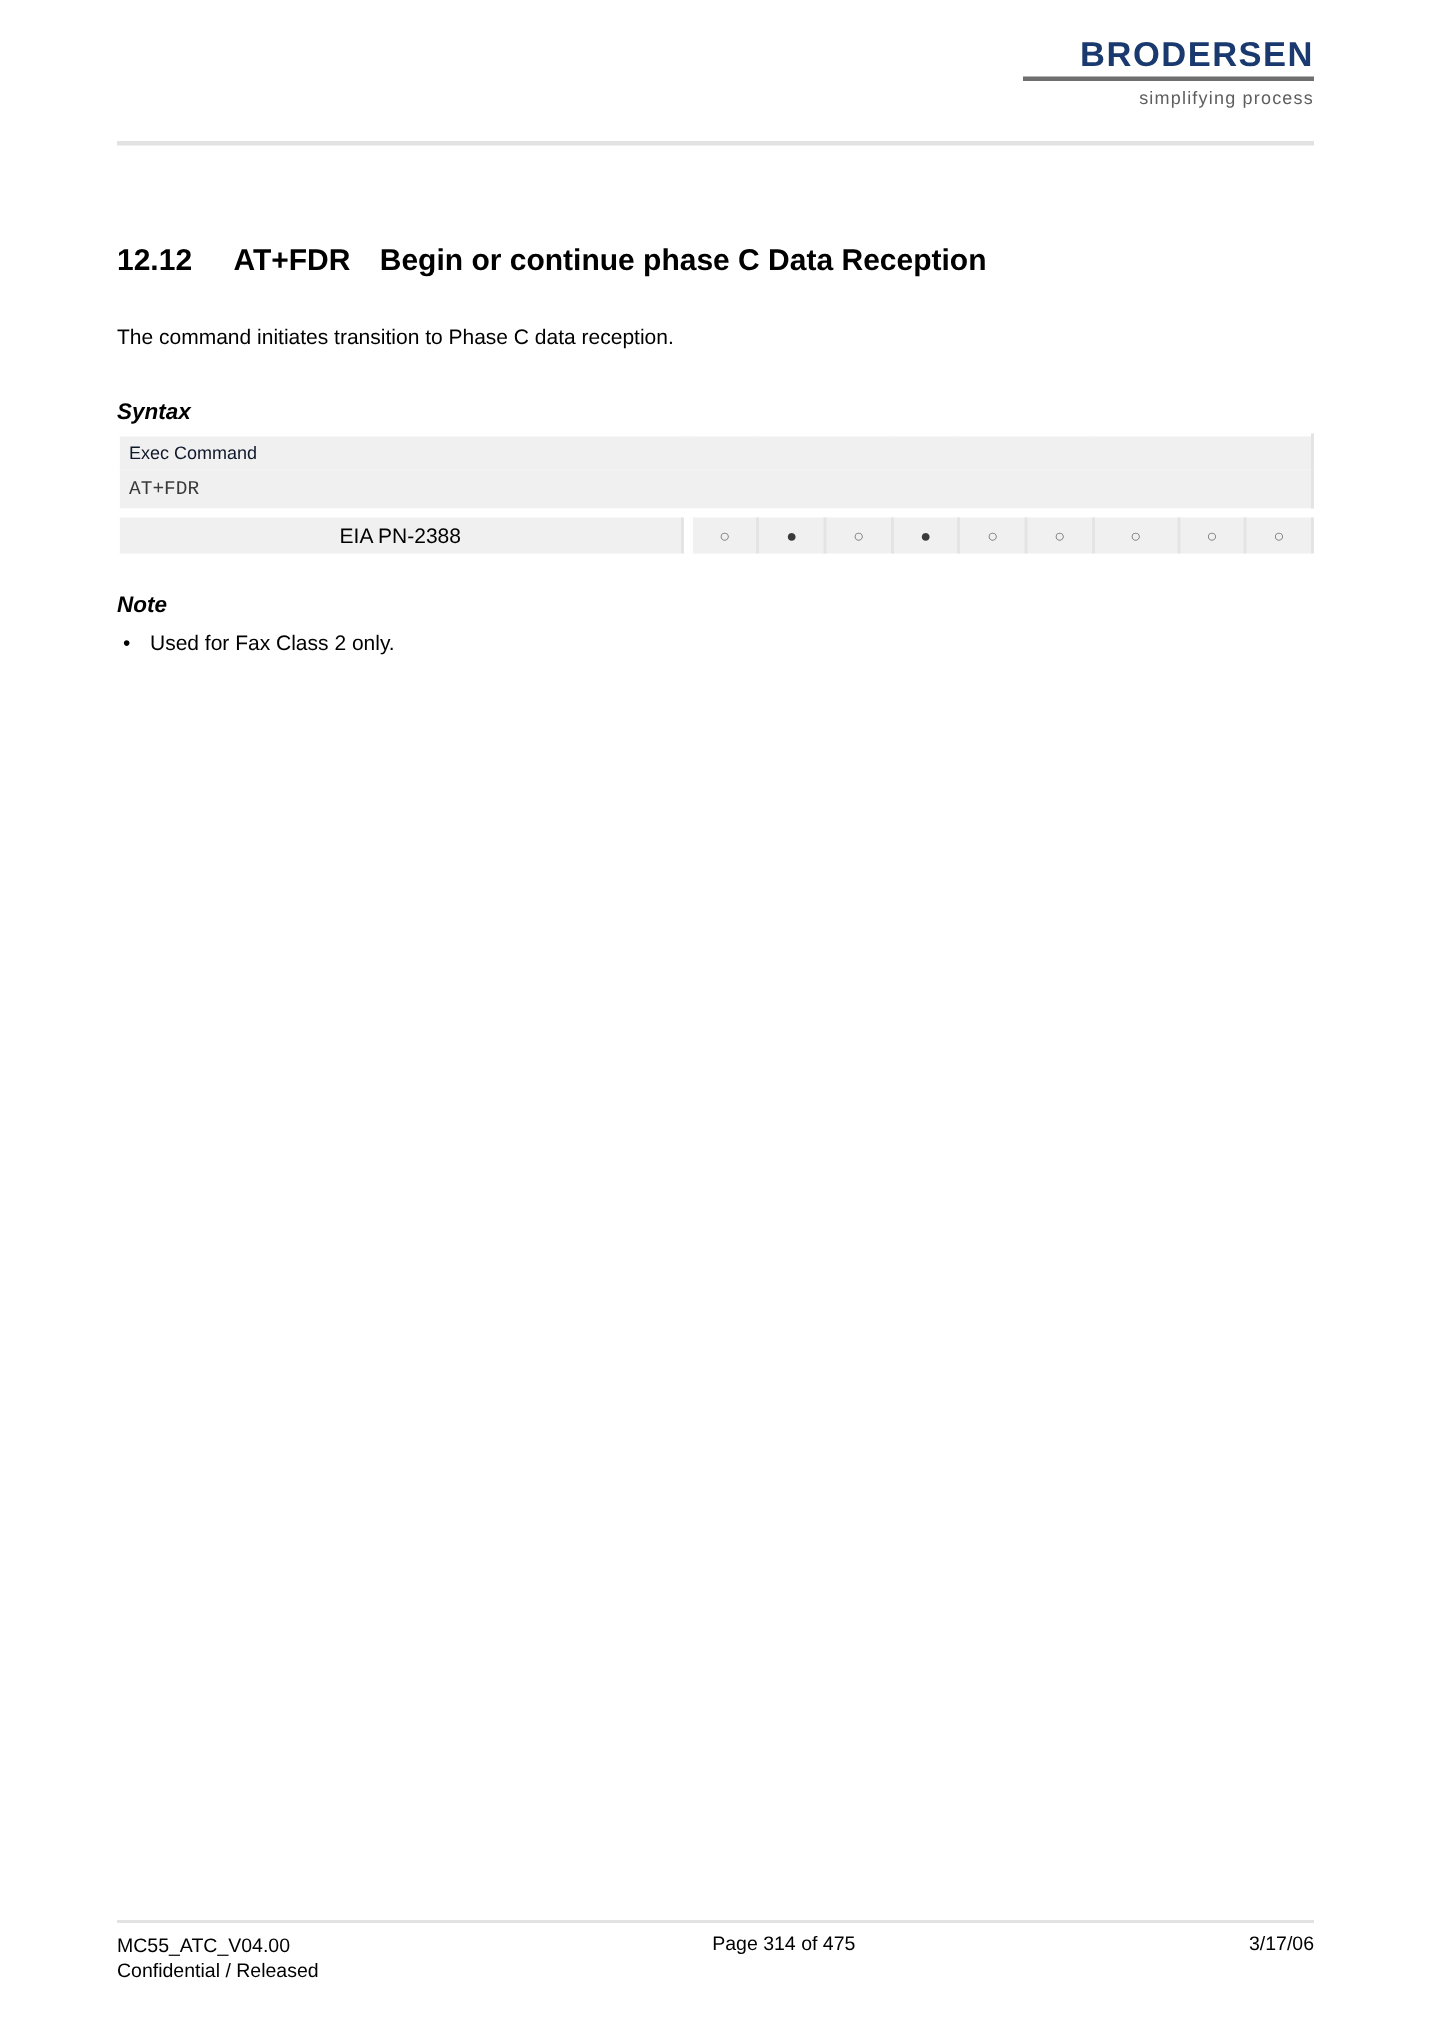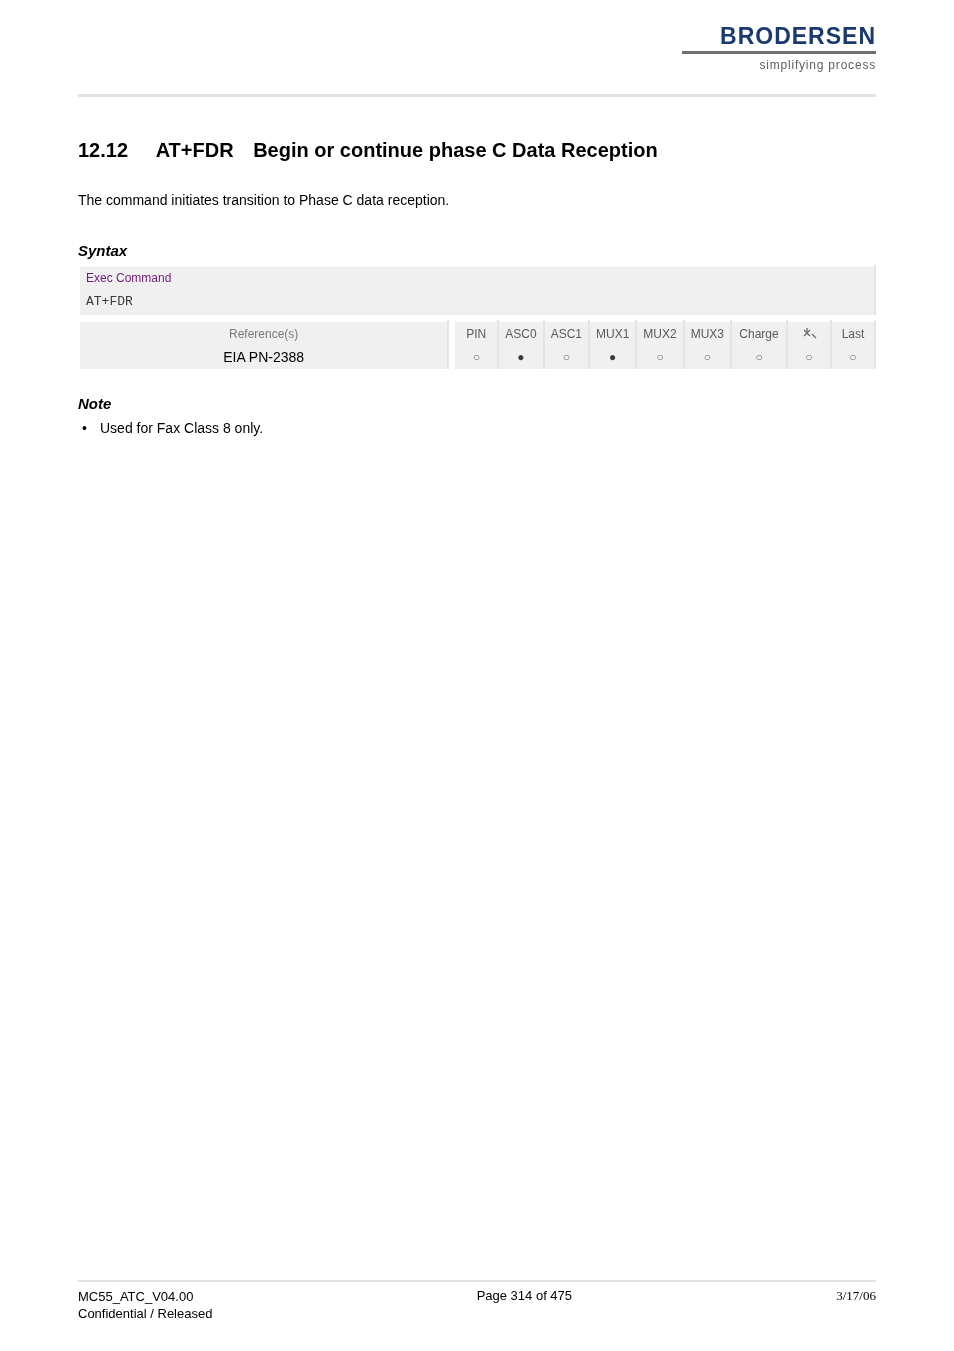--- a/index.html
+++ b/index.html
@@ -47,21 +47,21 @@
     color: #5e5e5e;
     margin-top: 4px;
     letter-spacing: 0.8px;
   }
   .top-rule {
     height: 3px;
     background: #e2e2e2;
     margin-top: 4px;
   }
   .section-heading {
-    margin-top: 42px;
+    margin-top: 66px;
     font-size: 20px;
     font-weight: bold;
     color: #000;
   }
   .section-heading .num {
     display: inline-block;
     margin-right: 22px;
   }
   .section-heading .cmd {
     display: inline-block;
@@ -93,21 +93,21 @@
     vertical-align: middle;
     text-align: center;
   }
   .syntax-table tr.first-row td {
     border-top: 2px solid #fefefe;
   }
   .syntax-table td.left {
     text-align: left;
   }
   .syntax-table .label-cell {
-    color: #701a75;
+    color: #0f172a;
     font-size: 12px;
   }
   .syntax-table .mono {
     font-family: "Courier New", monospace;
     font-size: 13px;
     color: #3a3a3a;
     white-space: pre;
     line-height: 1.4;
   }
   .spacer-row td {
@@ -172,21 +172,20 @@
   }
   .footer-left {
     text-align: left;
     line-height: 1.35;
   }
   .footer-center {
     text-align: right;
   }
   .footer-right {
     text-align: right;
-    font-family: Liberation Serif, serif;
   }
   .tool-icon {
     display: inline-block;
     vertical-align: middle;
   }
   .circle-open {
     font-size: 12px;
     color: #6a6a6a;
   }
   .circle-filled {
@@ -220,61 +219,39 @@
   <tbody>
       <tr class="first-row">
     <td class="left label-cell" colspan="12">Exec Command</td>
   </tr>
   <tr>
     <td class="left mono" colspan="12">AT+FDR</td>
   </tr>
   <tr class="spacer-row">
         <td colspan="12"></td>
       </tr>
-  <tr class="first-row">
-    <td class="ref-head col-ref">Reference(s)</td>
-    <td class="col-gap"></td>
-    <td class="flags-head col-narrow">PIN</td>
-    <td class="flags-head col-narrow">ASC0</td>
-    <td class="flags-head col-narrow">ASC1</td>
-    <td class="flags-head col-narrow">MUX1</td>
-    <td class="flags-head col-narrow">MUX2</td>
-    <td class="flags-head col-narrow">MUX3</td>
-    <td class="flags-head col-charge">Charge</td>
-    <td class="flags-head col-narrow">
-      <svg class="tool-icon" width="16" height="14" viewBox="0 0 16 14">
-        <g stroke="#6a6a6a" stroke-width="1.3" fill="none">
-          <path d="M3 3 L9 9"></path>
-          <path d="M9 3 L3 9"></path>
-          <path d="M6 1 L6 5"></path>
-          <path d="M11 7 L15 11"></path>
-        </g>
-      </svg>
-    </td>
-    <td class="flags-head col-narrow">Last</td>
-  </tr>
   <tr>
     <td class="ref-val col-ref">EIA PN-2388</td>
     <td class="col-gap"></td>
     <td class="col-narrow circle-open">○</td>
     <td class="col-narrow circle-filled">●</td>
     <td class="col-narrow circle-open">○</td>
     <td class="col-narrow circle-filled">●</td>
     <td class="col-narrow circle-open">○</td>
     <td class="col-narrow circle-open">○</td>
     <td class="col-charge circle-open">○</td>
     <td class="col-narrow circle-open">○</td>
     <td class="col-narrow circle-open">○</td>
   </tr>
 </tbody>
   </table>
 
 <div class="note-label">Note</div>
 <ul class="note-list">
-  <li>Used for Fax Class 8 only.</li>
+  <li>Used for Fax Class 2 only.</li>
 </ul>
 
 <div class="footer">
   <div class="footer-rule"></div>
   <div class="footer-row">
     <div class="footer-left">
       <span>MC55_ATC_V04.00</span><br>
       <span>Confidential / Released</span>
     </div>
     <div class="footer-center">Page 314 of 475</div>

